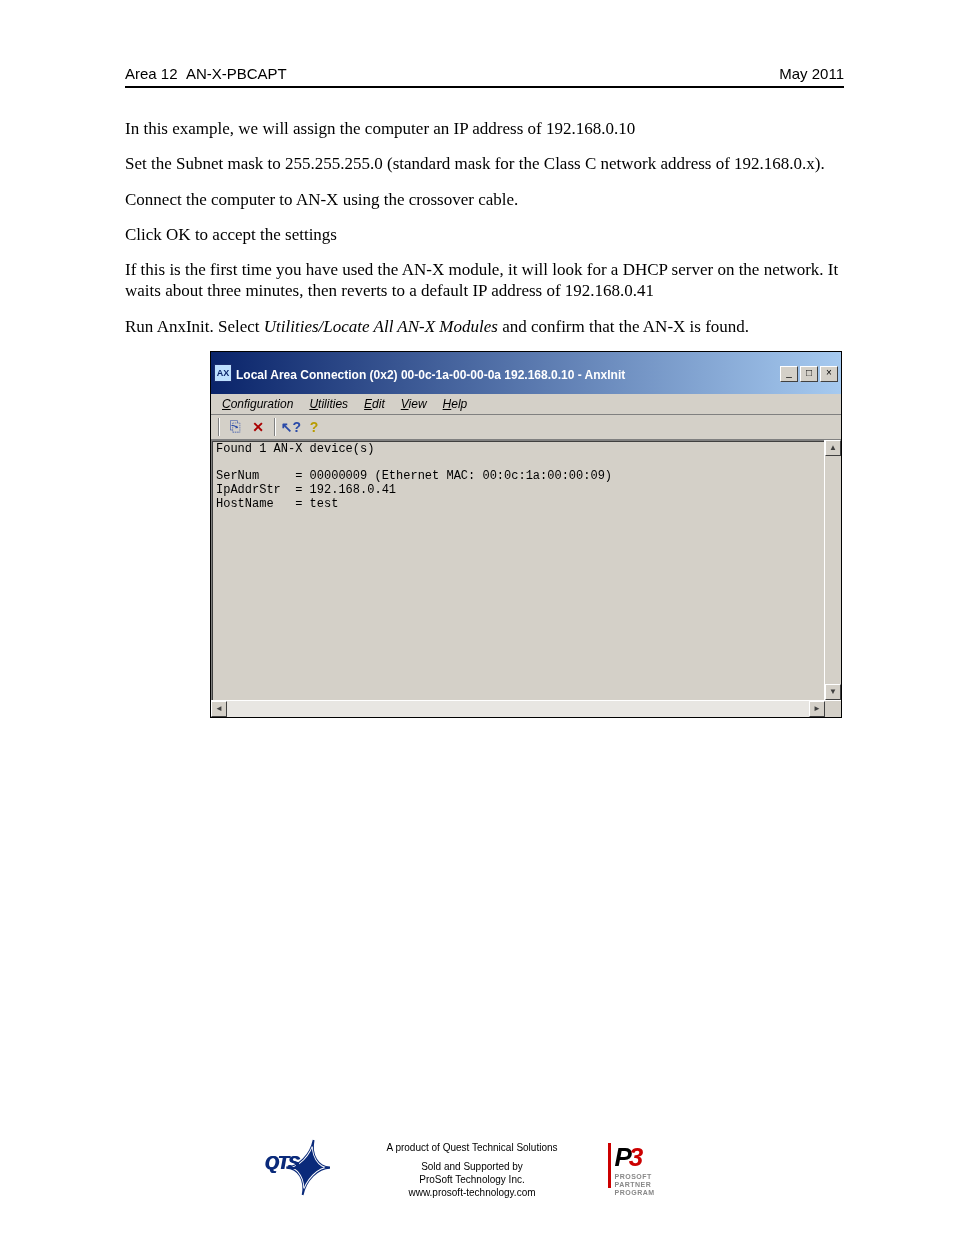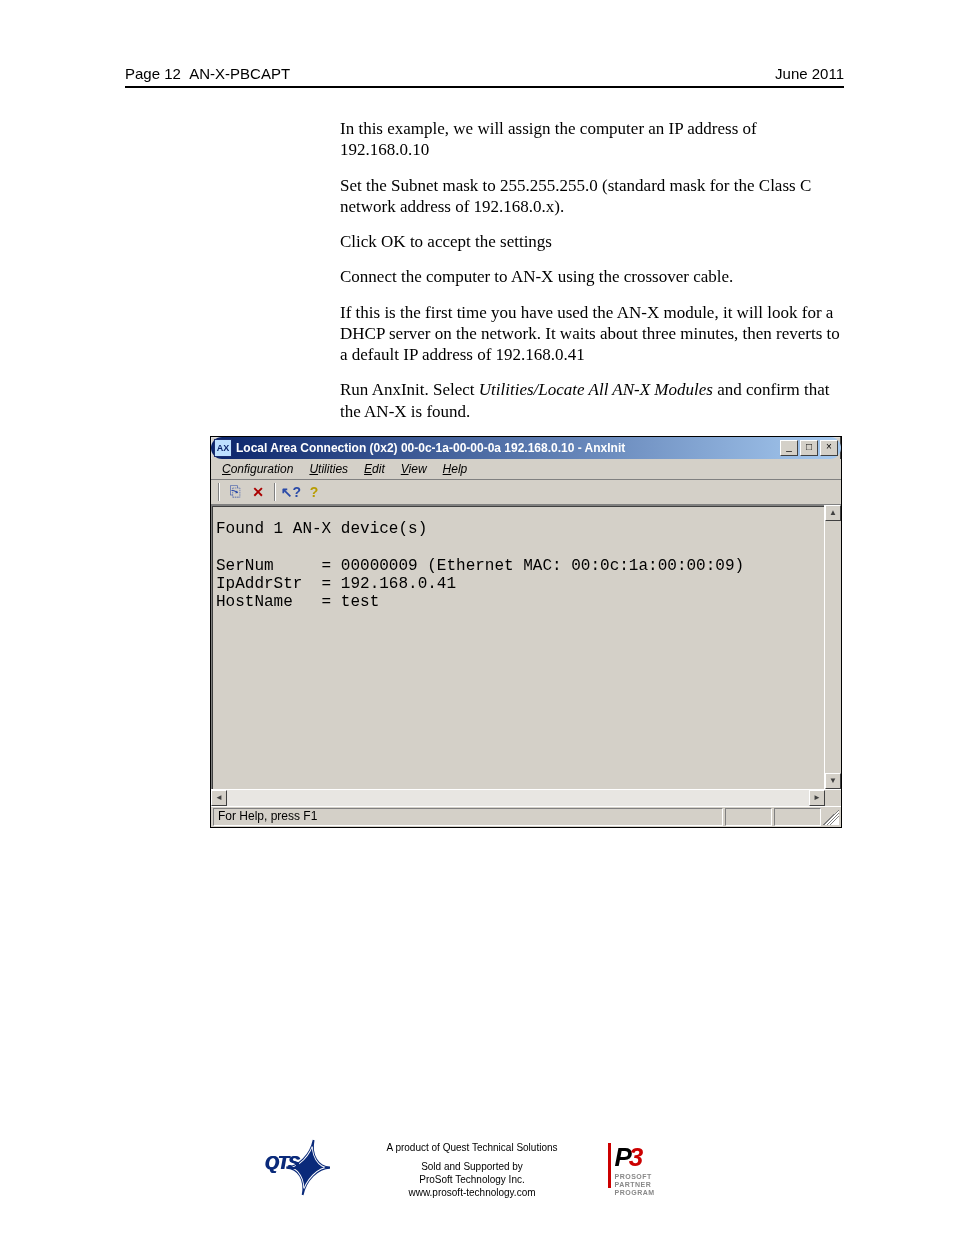--- a/index.html
+++ b/index.html
@@ -23,45 +23,43 @@
     font-size: 15px;
     font-family: Arial, Helvetica, sans-serif;
   }
   .header-left .page-num { font-size: 15px; }
   hr.header-rule {
     border: none;
     border-top: 2px solid #000;
     margin: 4px 0 30px 0;
   }
   .body-content {
-    margin-left: 215px;
     line-height: 1.25;
   }
   .body-content p { margin: 0 0 14px 0; font-size: 17px; }
   .body-content .italic { font-style: italic; }
 
   
   .win-window {
     margin: 4px 0 0 0;
     width: 630px;
     border: 1px solid #000;
     background: #d4d0c8;
     font-family: Tahoma, Arial, sans-serif;
     font-size: 12px;
     box-shadow: inset -1px -1px 0 #404040, inset 1px 1px 0 #dfdfdf;
     margin-left: 85px;
   }
   .titlebar {
     background: linear-gradient(to right, #0a246a, #a6caf0);
     color: #fff;
     display: flex;
-    align-items: center;
-    padding: 2px 3px;
+    align-items: flex-end;
+    padding: 12px 3px;
     height: 18px;
-    border-radius: 11px;
   }
   .titlebar .app-icon {
     width: 16px; height: 16px;
     background: #bde0ff;
     border: 1px solid #1a2d6e;
     margin-right: 4px;
     display: flex; align-items: center; justify-content: center;
     font-size: 9px; font-weight: bold; color: #0a246a;
   }
   .titlebar .title-text {
@@ -122,23 +120,23 @@
   .icon-arrowq { color:#2a4aa8; font-weight:bold; }
   .icon-q { color:#b89c00; font-weight:bold; }
 
   .client-wrap {
     display: flex;
     background: #d4d0c8;
   }
   .client-area {
     flex: 1;
     background: #d4d0c8;
-    padding: 14px 4px;
+    padding: 2px 4px;
     font-family: "Courier New", monospace;
-    font-size: 16px;
+    font-size: 12px;
     line-height: 1.15;
     white-space: pre;
     height: 255px;
     overflow: hidden;
     border-top: 1px solid #808080;
     border-left: 1px solid #808080;
     box-shadow: inset 1px 1px 0 #404040;
   }
   .vscroll {
     width: 16px;
@@ -236,33 +234,33 @@
   .p3-logo .bars { display:flex; flex-direction:column; font-size:7px; line-height:8px; font-weight:bold; color:#888; letter-spacing:0.5px; }
   .p3-logo .pipe { width:3px; background:#c00; height:45px; margin-right:4px; }
 </style>
 </head>
 <body>
 
 <div class="page">
 
   <div class="header-row">
     <div class="header-left">
-      <span>Page</span>
+      <span>Area</span>
       <span class="page-num">12</span>
       &nbsp;<span>AN-X-PBCAPT</span>
     </div>
-    <div>June 2011</div>
+    <div>May 2011</div>
   </div>
   <hr class="header-rule">
 
   <div class="body-content">
     <p>In this example, we will assign the computer an IP address of 192.168.0.10</p>
     <p>Set the Subnet mask to 255.255.255.0 (standard mask for the Class C network address of 192.168.0.x).</p>
+    <p>Connect the computer to AN-X using the crossover cable.</p>
     <p>Click OK to accept the settings</p>
-    <p>Connect the computer to AN-X using the crossover cable.</p>
     <p>If this is the first time you have used the AN-X module, it will look for a DHCP server on the network.  It waits about three minutes, then reverts to a default IP address of 192.168.0.41</p>
     <p>
       <span>Run AnxInit.  Select </span><span class="italic">Utilities/Locate All AN-X Modules</span><span> and confirm that the AN-X is found.</span>
     </p>
   </div>
 
   <div class="win-window">
 
     <div class="titlebar">
       <div class="app-icon">AX</div>
@@ -302,26 +300,20 @@
       </div>
     </div>
 
     <div class="hscroll">
       <div class="sbtn">◄</div>
       <div class="track"></div>
       <div class="sbtn">►</div>
       <div class="corner"></div>
     </div>
 
-    <div class="statusbar">
-      <div class="status-pane">For Help, press F1</div>
-      <div class="mini-pane"></div>
-      <div class="mini-pane"></div>
-      <div class="grip"></div>
-    </div>
 
   </div>
 
   <div class="footer">
     <div class="qts-logo">
       <div class="star">✦</div>
       <div class="txt">QTS</div>
     </div>
     <div class="center-text">
       <div>A product of Quest Technical Solutions</div>

